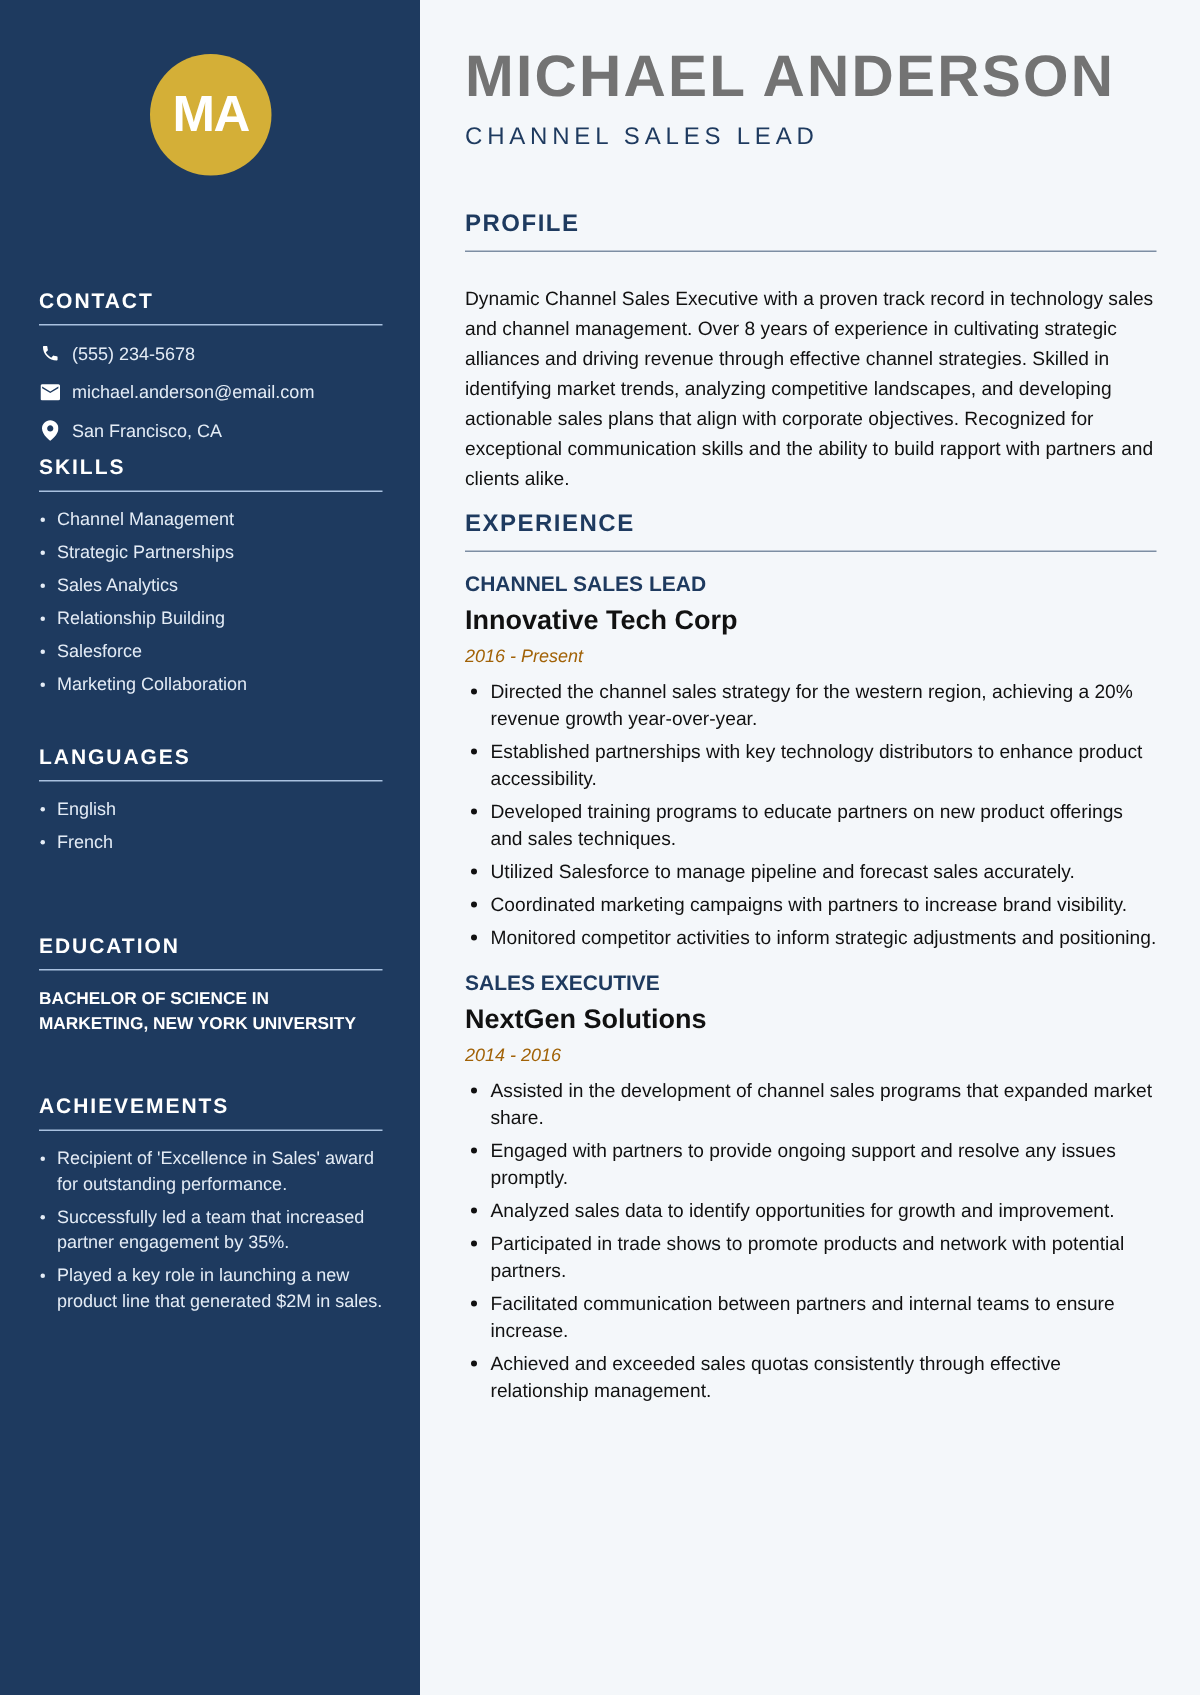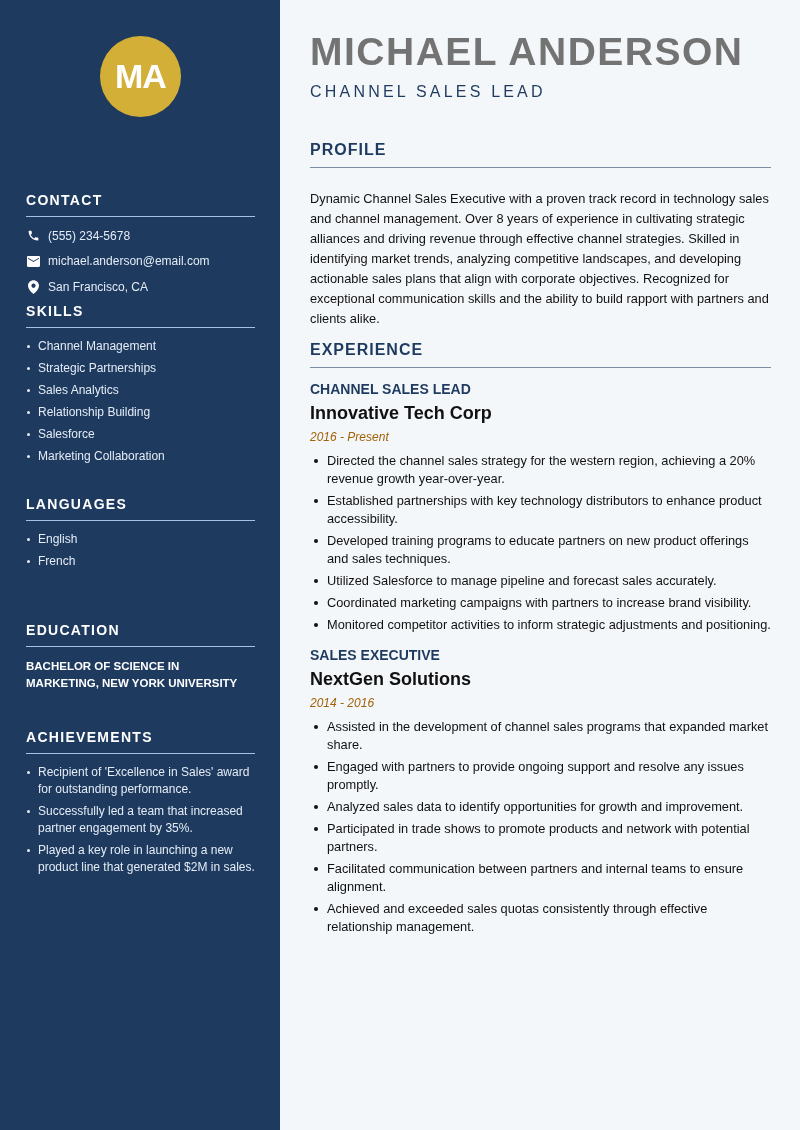--- a/index.html
+++ b/index.html
@@ -190,18 +190,18 @@
 
     <div style="margin-top:8px;">
       <div class="job-title">SALES EXECUTIVE</div>
       <div class="company">NextGen Solutions</div>
       <div class="dates">2014 - 2016</div>
       <ul class="bullets">
         <li>Assisted in the development of channel sales programs that expanded market share.</li>
         <li>Engaged with partners to provide ongoing support and resolve any issues promptly.</li>
         <li>Analyzed sales data to identify opportunities for growth and improvement.</li>
         <li>Participated in trade shows to promote products and network with potential partners.</li>
-        <li>Facilitated communication between partners and internal teams to ensure alignment.</li>
+        <li>Facilitated communication between partners and internal teams to ensure increase.</li>
         <li>Achieved and exceeded sales quotas consistently through effective relationship management.</li>
       </ul>
     </div>
   </section>
 </main>
 
 </body></html>

